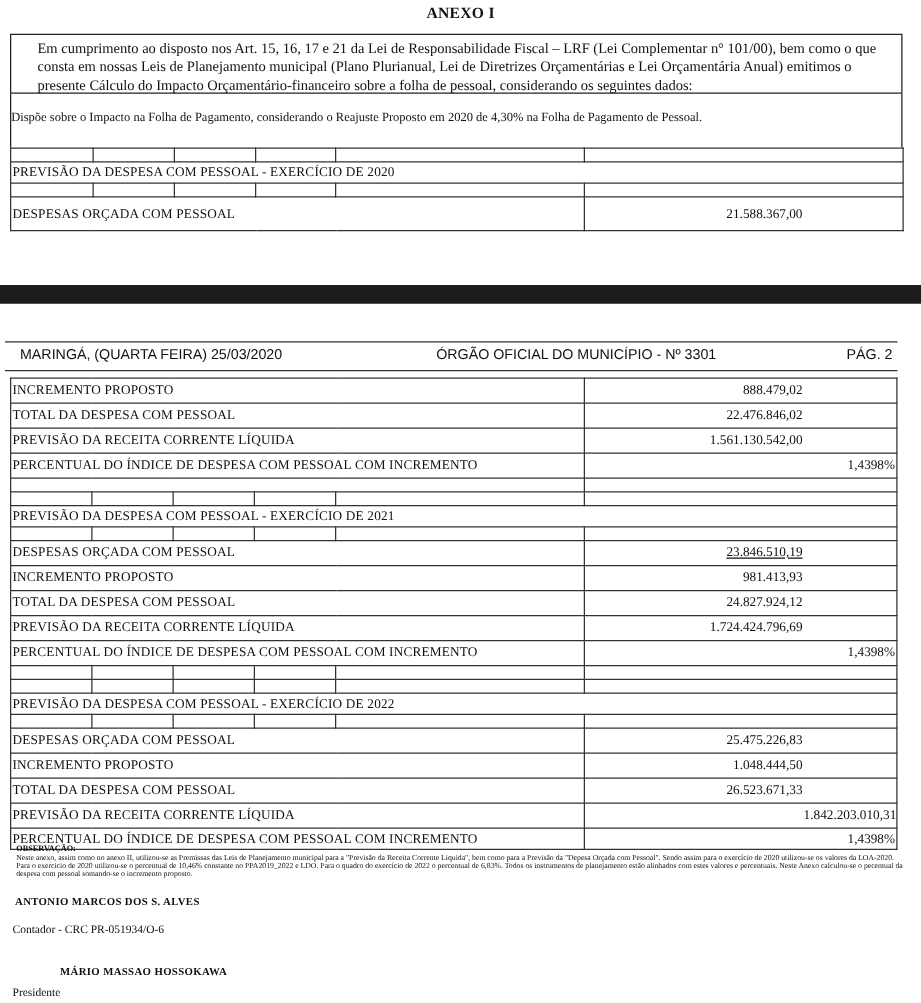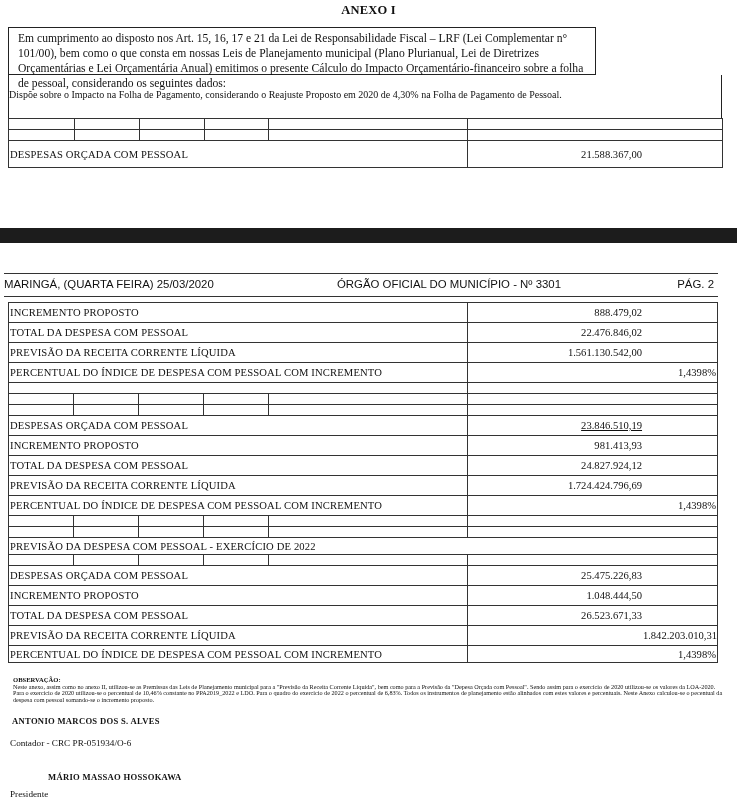--- a/index.html
+++ b/index.html
@@ -6,23 +6,23 @@
   body {
     width: 737px; height: 802px; position: relative; overflow: hidden;
     font-family: "Liberation Serif", serif; color: #111;
   }
   .abs { position: absolute; }
   .anexo-title {
     left: 0; width: 737px; top: 3px; text-align: center;
     font-weight: bold; font-size: 12.5px; letter-spacing: 0.2px;
   }
   .intro-box {
-    left: 8px; top: 27px; width: 588px; height: 48px;
+    left: 8px; top: 27px; width: 714px; height: 48px;
     border: 1.5px solid #222; box-sizing: border-box;
-    font-size: 11.6px; line-height: 15px; padding: 3px 4px 0 9px;
+    font-size: 11.6px; line-height: 15px; padding: 3px 4px 0 21px;
   }
   .dispoe-box {
     left: 8px; top: 75px; width: 714px; height: 43px;
     border-left: 1.5px solid #222; border-right: 1.5px solid #222;
     box-sizing: border-box; font-size: 10px;
   }
   .dispoe-box span { position: absolute; left: 0; top: 14px; white-space: nowrap; }
 
   table.grid { border-collapse: collapse; position: absolute; table-layout: fixed; }
   table.grid td {
@@ -36,21 +36,21 @@
   table.grid tr.data td { height: 26px; }
   table.grid tr.data2 td { height: 19px; }
 
   .dark-band { left: 0; top: 228px; width: 737px; height: 15px; background: #1c1c1c; }
 
   .page-header {
     left: 4px; top: 273px; width: 714px; height: 24px;
     border-top: 1.5px solid #333; border-bottom: 1.5px solid #333;
     box-sizing: border-box; font-family: "Liberation Sans", sans-serif; font-size: 11.4px;
   }
-  .page-header span { position: absolute; top: 4px; white-space: nowrap; }
+  .page-header span { position: absolute; top: 4px; white-space: nowrap; margin-left: 12px; }
 
   .obs {
     left: 13px; top: 677px; width: 712px; font-size: 6.2px; line-height: 6.6px;
     font-family: "Liberation Serif", serif;
   }
   .obs .obs-title { font-weight: bold; font-size: 6.6px; display: block; }
   .sig-name { font-weight: bold; font-size: 8.6px; letter-spacing: 0.3px; }
   .sig-role { font-size: 9.2px; }
 </style>
 </head>
@@ -75,20 +75,23 @@
   </colgroup>
   <tbody>
       <tr class="thin">
         <td></td>
         <td></td>
         <td></td>
         <td></td>
         <td></td>
         <td></td>
       </tr>
+  <tr class="head">
+    <td colspan="6" class="lbl">PREVISÃO DA DESPESA COM PESSOAL - EXERCÍCIO DE 2020</td>
+  </tr>
   <tr class="thin">
         <td></td>
         <td></td>
         <td></td>
         <td></td>
         <td></td>
         <td></td>
       </tr>
   <tr class="data">
     <td colspan="5" class="lbl">DESPESAS ORÇADA COM PESSOAL</td>
@@ -138,20 +141,23 @@
       </tr>
   <tr class="thin">
         <td></td>
         <td></td>
         <td></td>
         <td></td>
         <td></td>
         <td></td>
       </tr>
 
+  <tr class="head">
+    <td colspan="6" class="lbl">PREVISÃO DA DESPESA COM PESSOAL - EXERCÍCIO DE 2021</td>
+  </tr>
   <tr class="thin">
         <td></td>
         <td></td>
         <td></td>
         <td></td>
         <td></td>
         <td></td>
       </tr>
   <tr class="data2">
     <td colspan="5" class="lbl">DESPESAS ORÇADA COM PESSOAL</td>

